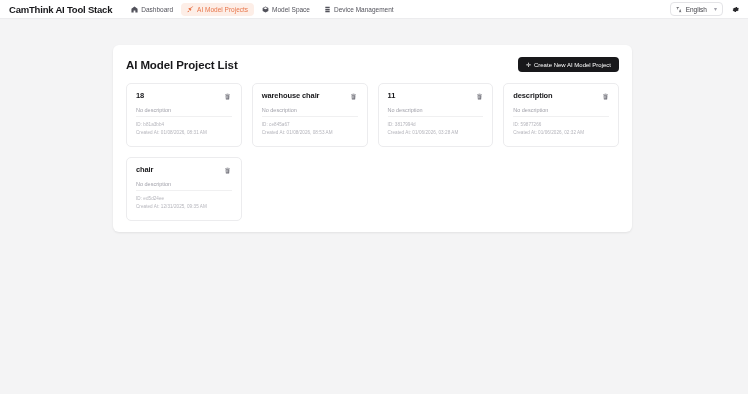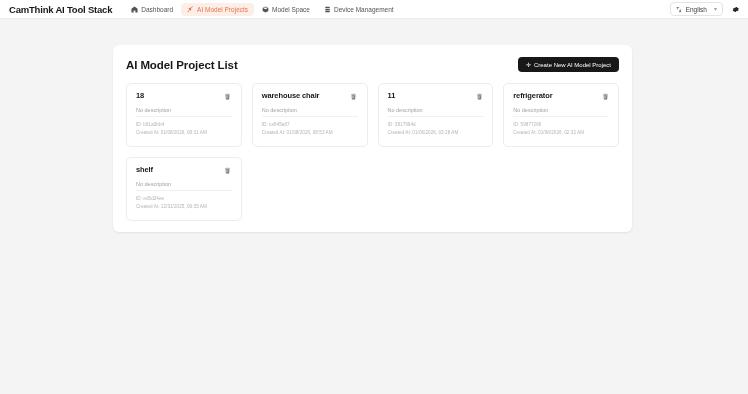--- a/index.html
+++ b/index.html
@@ -331,39 +331,39 @@
         </div>
         <div class="card-desc">No description</div>
         <div class="card-divider">
           <div class="card-meta">ID:  3817994d</div>
           <div class="card-meta">Created At: 01/06/2026, 03:28 AM</div>
         </div>
       </div>
 
       <div class="card">
         <div class="card-head">
-          <div class="card-title">refrigerator</div>
+          <div class="card-title">description</div>
           <div class="trash-btn">
             <span>
               <svg viewBox="0 0 16 16" width="7" height="7" fill="currentColor">
                   <path d="M6 1.5h4v1h3.5v1.2h-11V2.5H6zM3.6 5h8.8l-.6 9.1a.9.9 0 0 1-.9.9H5.1a.9.9 0 0 1-.9-.9zm2.3 1.6v6.2h1.1V6.6zm2.5 0v6.2h1.1V6.6z"></path>
                 </svg>
             </span>
           </div>
         </div>
         <div class="card-desc">No description</div>
         <div class="card-divider">
           <div class="card-meta">ID:  59877266</div>
           <div class="card-meta">Created At: 01/06/2026, 02:32 AM</div>
         </div>
       </div>
 
       <div class="card">
         <div class="card-head">
-          <div class="card-title">shelf</div>
+          <div class="card-title">chair</div>
           <div class="trash-btn">
             <span>
               <svg viewBox="0 0 16 16" width="7" height="7" fill="currentColor">
                   <path d="M6 1.5h4v1h3.5v1.2h-11V2.5H6zM3.6 5h8.8l-.6 9.1a.9.9 0 0 1-.9.9H5.1a.9.9 0 0 1-.9-.9zm2.3 1.6v6.2h1.1V6.6zm2.5 0v6.2h1.1V6.6z"></path>
                 </svg>
             </span>
           </div>
         </div>
         <div class="card-desc">No description</div>
         <div class="card-divider">

